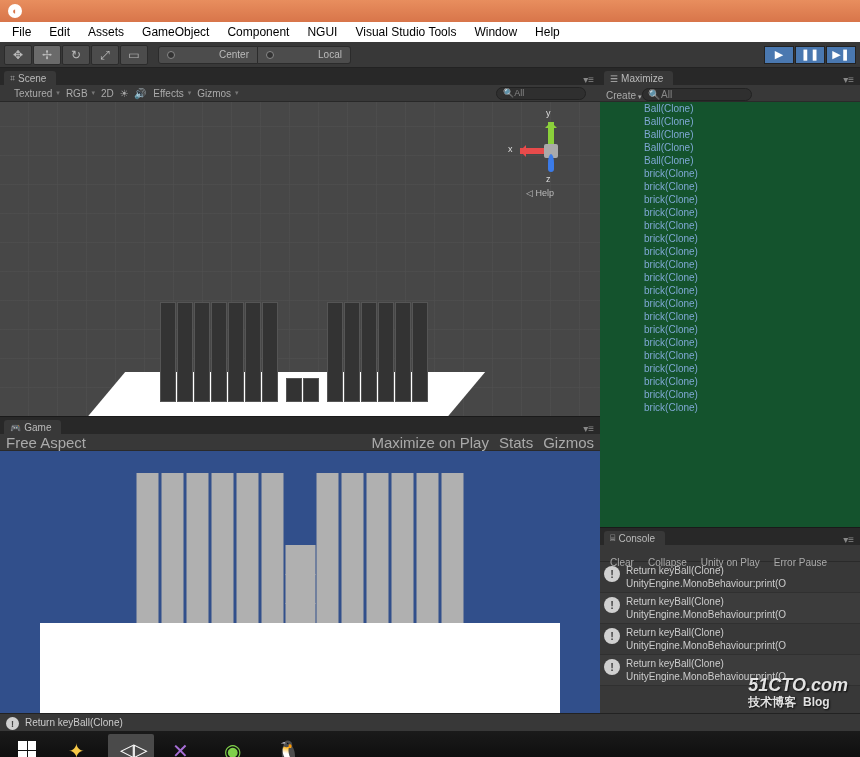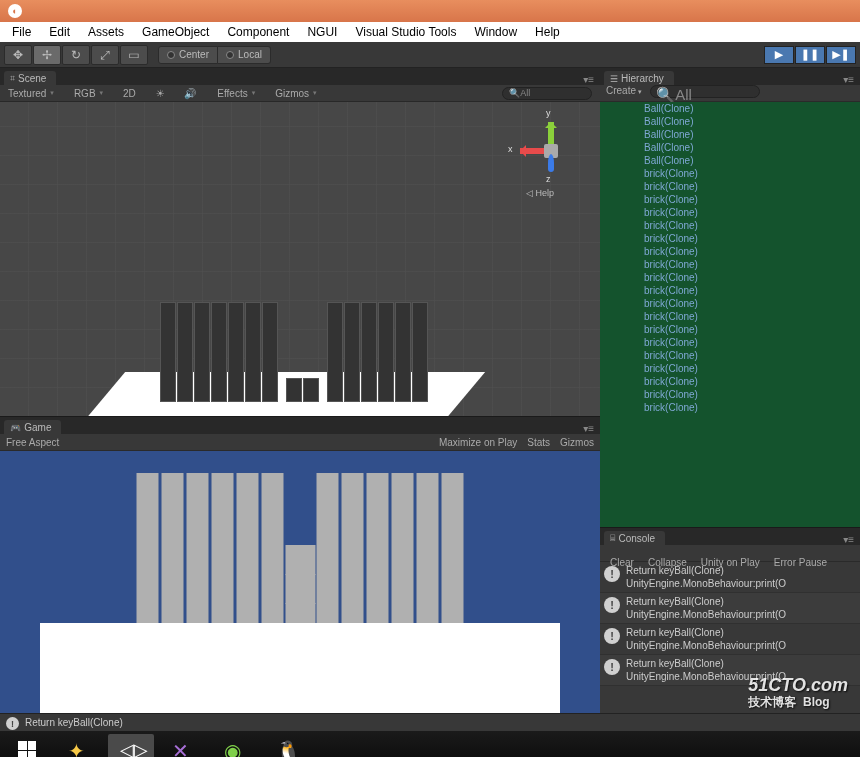--- a/index.html
+++ b/index.html
@@ -10,39 +10,39 @@
 .titlebar-title { flex:1; text-align:center; color:#6b2a0e; font-weight:400; }
 
 .menubar { height: 20px; background: #fff; display: flex; align-items: center; padding: 0 4px; gap: 2px; font-size: 12px; color: #000; }
 .menubar span { padding: 2px 8px; cursor:pointer; }
 
 .toolbar { height: 26px; background: #383838; border-bottom:1px solid #222; display:flex; align-items:center; padding: 0 4px; gap:2px; }
 .tool-group { display:flex; gap:1px; margin-right:8px; }
 .tool-btn { width:28px; height:20px; background:#4c4c4c; border:1px solid #2b2b2b; border-radius:2px; display:flex; align-items:center; justify-content:center; color:#bbb; cursor:pointer; font-size:12px;}
 .tool-btn.active { background:#6a6a6a; }
 .pill-group { display:flex; }
-.pill { height:18px; background:#4c4c4c; border:1px solid #2b2b2b; padding:0 8px; display:flex; align-items:center; font-size:10px; color:#bbb; cursor:pointer;}
+.pill { height:18px; background:#4c4c4c; border:1px solid #2b2b2b; padding:0 8px; display:flex; align-items:center; font-size:10px; color:#bbb; cursor:pointer;gap:40px;}
 .pill:first-child { border-radius:3px 0 0 3px; }
 .pill:last-child { border-radius:0 3px 3px 0; border-left:none; }
 .pill .radio { width:8px; height:8px; border-radius:50%; border:1px solid #888; margin-right:4px; background:#333;}
 .toolbar-spacer { flex:1; }
 .play-controls { display:flex; gap:1px; margin-right:auto; margin-left:auto; }
 .play-btn { width:30px; height:18px; background:#4c4c4c; border:1px solid #222; display:flex; align-items:center; justify-content:center; color:#c4c4c4; cursor:pointer; }
 .play-btn.active { background:#4a78b0; color:#fff; }
 
 .main-area { display:flex; height: 645px; }
 .left-col { width: 600px; display:flex; flex-direction:column; }
 .right-col { flex:1; display:flex; flex-direction:column; background:#383838; }
 
 .panel-tab-row { height:17px; background:#282828; display:flex; align-items:flex-end; padding-left:4px; }
 .panel-tab { background:#383838; padding:2px 10px 1px 6px; font-size:10px; color:#bbb; border-radius:3px 3px 0 0; display:flex; align-items:center; gap:3px; cursor:pointer; }
 .panel-tab .icon { font-size:9px; }
 .panel-menu { margin-left:auto; padding:0 6px; color:#888; cursor:pointer; font-size:10px;}
 
-.scene-subbar { height:17px; background:#383838; border-bottom:1px solid #282828; display:flex; align-items:center; padding:0 8px; gap:20px; font-size:10px; color:#aaa;}
+.scene-subbar { height:17px; background:#383838; border-bottom:1px solid #282828; display:flex; align-items:center; padding:0 14px; gap:6px; font-size:10px; color:#aaa;}
 .scene-subbar .dd { display:flex; align-items:center; gap:2px; cursor:pointer; }
 .scene-subbar .dd::after { content:'▾'; font-size:7px; margin-left:2px; color:#777;}
 .scene-subbar .toggle { cursor:pointer; }
 .scene-subbar .search { margin-left:auto; width:90px; height:13px; background:#2f2f2f; border:1px solid #222; border-radius:7px; padding:0 6px; display:flex; align-items:center; color:#888; font-size:9px;}
 
 .scene-view { flex:1; background:#4a4a4a; position:relative; overflow:hidden; }
 .scene-grid { position:absolute; inset:0; background:
   repeating-linear-gradient(0deg, transparent 0 28px, rgba(80,80,80,0.6) 28px 29px),
   repeating-linear-gradient(90deg, transparent 0 28px, rgba(80,80,80,0.6) 28px 29px),
   linear-gradient(#474747,#474747);
@@ -62,37 +62,37 @@
 
 .scene-3d { position:absolute; left:120px; top:150px; width:320px; height:180px; }
 .ground { position:absolute; bottom:0; left:-20px; width:360px; height:60px; background:#fff; transform:skewX(-40deg);}
 .brick-wall { position:absolute; bottom:30px; left:40px; display:flex; gap:1px; }
 .brick-col { width:16px; background:#333; border:1px solid #555; }
 .brick-col.tall { height:100px; }
 .brick-col.short { height:24px; margin-top:76px; }
 .brick-col.gap { background:transparent; border:none; width:6px;}
 
 .game-panel { height:297px; display:flex; flex-direction:column; background:#282828; border-top:1px solid #1a1a1a;}
-.game-subbar { height:17px; background:#383838; display:flex; align-items:center; padding:0 6px; font-size:10px; color:#aaa; border-bottom:1px solid #2a2a2a;}
+.game-subbar { height:17px; background:#383838; display:flex; align-items:center; padding:0 6px; font-size:15px; color:#aaa; border-bottom:1px solid #2a2a2a;}
 .game-subbar .dd { cursor:pointer; }
 .game-subbar .right-opts { margin-left:auto; display:flex; gap:10px; }
 .game-view { flex:1; background:#314f8b; display:flex; align-items:flex-end; justify-content:center; padding-bottom:0;}
 .game-ground { width:520px; height:90px; background:#fff; position:relative;}
 .game-bricks { position:absolute; bottom:80px; left:50%; transform:translateX(-50%); display:flex; gap:3px; align-items:flex-end;}
 .gbrick { width:22px; height:160px; background:#b0b0b0; }
 .gbrick.gap { width:12px; background:transparent;}
 .gcube { width:30px; background:#b0b0b0; }
 .gcube.h1{height:30px;}
 .center-stack { position:absolute; bottom:0; left:50%; transform:translateX(-50%); display:flex; flex-direction:column-reverse; align-items:center; gap:0;}
 .center-stack .gcube { margin-top:-1px; }
 
 .hierarchy-panel { flex:1; display:flex; flex-direction:column; min-height:0;}
-.hierarchy-sub { height:17px; background:#383838; display:flex; align-items:flex-start; padding:0 6px; font-size:10px; color:#aaa; border-bottom:1px solid #2a2a2a;}
+.hierarchy-sub { height:17px; background:#383838; display:flex; align-items:flex-end; padding:0 6px; font-size:10px; color:#aaa; border-bottom:1px solid #2a2a2a;}
 .hierarchy-sub .dd::after{ content:'▾'; font-size:7px; margin-left:2px;}
-.hierarchy-sub .search { margin-left:8px; width:110px; height:13px; background:#2f2f2f; border:1px solid #222; border-radius:7px; padding:0 6px; color:#888; font-size:15px;}
+.hierarchy-sub .search { width:110px; height:13px; background:#2f2f2f; border:1px solid #222; border-radius:7px; padding:0 6px; color:#888; font-size:10px;}
 .hierarchy-list { flex:1; overflow-y:auto; background:#14532d;padding-left:28px; }
 .hierarchy-list::-webkit-scrollbar { width:14px; }
 .hierarchy-list::-webkit-scrollbar-track { background:#303030; }
 .hierarchy-list::-webkit-scrollbar-thumb { background:#595959; border-radius:2px;}
 .h-item { padding:1px 8px 1px 16px; font-size:10px; color:#7fa8d4; cursor:pointer;}
 
 .console-panel { height:186px; display:flex; flex-direction:column; background:#383838; border-top:1px solid #1a1a1a;}
 .console-sub { height:17px; background:#383838; display:flex; align-items:center; padding:0 4px; font-size:10px; color:#aaa; border-bottom:1px solid #2a2a2a; gap:2px;}
 .console-sub span { padding:1px 5px; cursor:pointer; border:1px solid transparent; border-radius:2px;margin-top:18px;}
 .console-list { flex:1; overflow:auto; }
@@ -257,21 +257,21 @@
         </div>
       </div>
     </div>
   </div>
 
   <div class="right-col">
     <div class="hierarchy-panel">
       <div class="panel-tab-row">
         <div class="panel-tab">
             <span class="icon">☰</span>
-            <span>Hierarchy</span>
+            <span>Maximize</span>
           </div>
         <div class="panel-menu">▾≡</div>
       </div>
       <div class="hierarchy-sub">
         <span class="dd">Create</span>
         <span class="search">🔍<span>All</span></span>
       </div>
       <div class="hierarchy-list" id="hierarchy-list">
           <div class="h-item">Ball(Clone)</div>
           <div class="h-item">Ball(Clone)</div>

